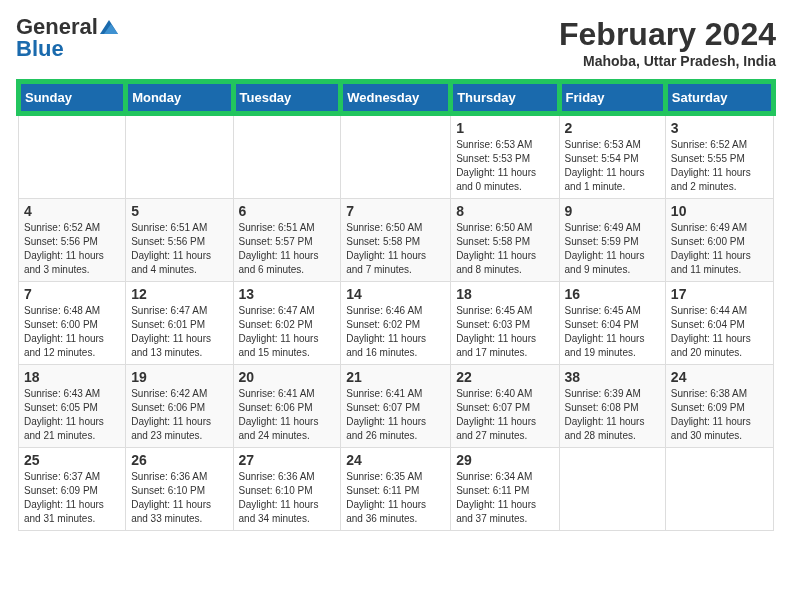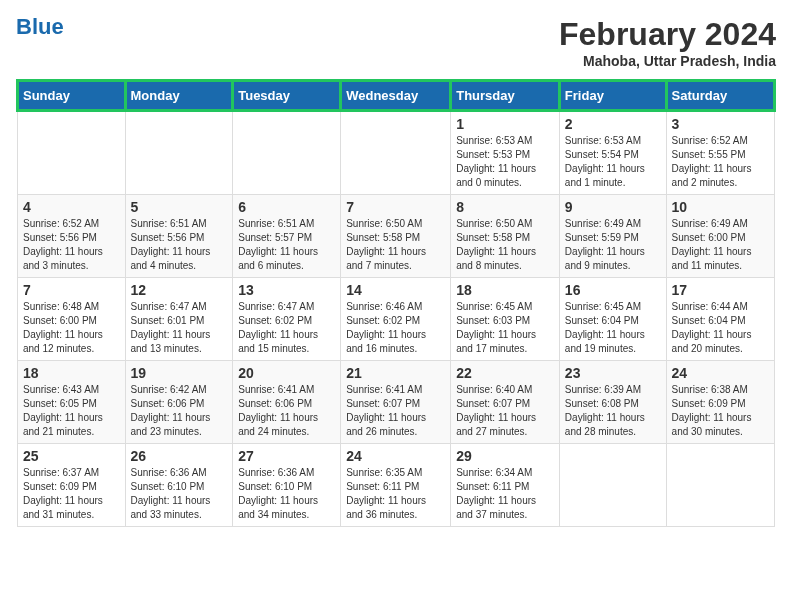--- a/index.html
+++ b/index.html
@@ -54,21 +54,21 @@
       border-collapse: collapse;
       font-size: 11px;
     }
     thead tr th {
       background-color: #1a6aad;
       color: #fff;
       padding: 6px 4px;
       text-align: left;
       font-size: 13px;
       font-weight: bold;
-      border: 3px solid #22c55e;
+      border: 5px solid #22c55e;
     }
     tbody tr td {
       border: 1px solid #ddd;
       vertical-align: top;
       padding: 4px 5px;
       height: 80px;
       width: 113px;
       background: #fff;
     }
     tbody tr:nth-child(even) td {
@@ -88,20 +88,29 @@
     }
     .empty-cell {
       background: #fff !important;
     }
   </style>
 </head>
 <body>
 
 <div class="header-area">
   <div class="logo">
+    <div class="logo-top-row">
+      <span class="logo-text">
+        <span style="color:#333;">General</span>
+      </span>
+      <svg class="logo-icon" viewBox="0 0 18 14" xmlns="http://www.w3.org/2000/svg">
+        <polygon points="0,14 9,0 18,14" fill="#1a6aad"></polygon>
+        <polygon points="4,14 11,4 18,14" fill="#4fa3e0" opacity="0.7"></polygon>
+      </svg>
+    </div>
     <div>
       <span class="logo-text" style="color:#1a6aad; font-size:22px; font-weight:bold;">Blue</span>
     </div>
   </div>
   <div class="title-area">
     <div class="month-year">February 2024</div>
     <div class="location">Mahoba, Uttar Pradesh, India</div>
   </div>
 </div>
 
@@ -211,21 +220,21 @@
         </td>
         <td>
           <span class="day-number">21</span>
           <div class="day-info">Sunrise: 6:41 AM<br>Sunset: 6:07 PM<br>Daylight: 11 hours and 26 minutes.</div>
         </td>
         <td>
           <span class="day-number">22</span>
           <div class="day-info">Sunrise: 6:40 AM<br>Sunset: 6:07 PM<br>Daylight: 11 hours and 27 minutes.</div>
         </td>
         <td>
-          <span class="day-number">23</span>
+          <span class="day-number">38</span>
           <div class="day-info">Sunrise: 6:39 AM<br>Sunset: 6:08 PM<br>Daylight: 11 hours and 28 minutes.</div>
         </td>
         <td>
           <span class="day-number">24</span>
           <div class="day-info">Sunrise: 6:38 AM<br>Sunset: 6:09 PM<br>Daylight: 11 hours and 30 minutes.</div>
         </td>
       </tr>
       <tr>
         <td>
           <span class="day-number">25</span>

